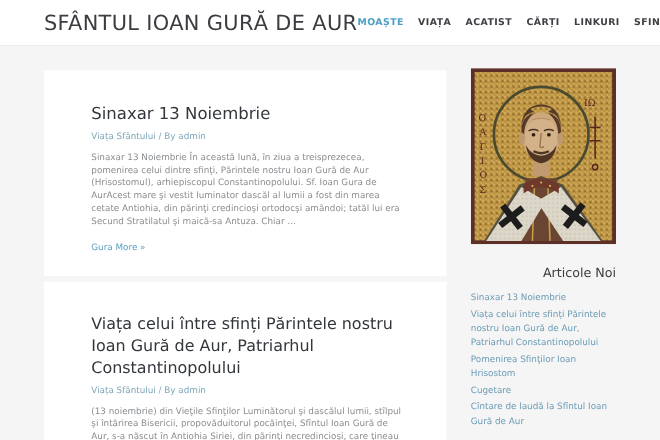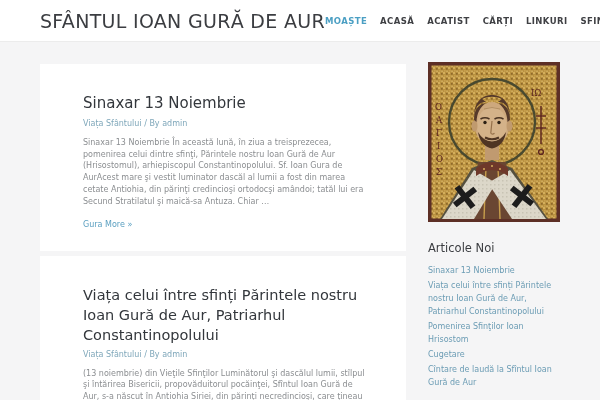--- a/index.html
+++ b/index.html
@@ -41,37 +41,37 @@
   .post-meta { font-size:8px; color:#7fa7ba; margin-bottom:9px; }
   .post-meta a { color:#7fa7ba; text-decoration:none; cursor:pointer; }
   .post-excerpt { font-size:8px; color:#8b8e91; line-height:1.48; }
   .read-more {
     display:inline-block; margin-top:12px; font-size:8px; color:#5a9fc0;
     text-decoration:none; cursor:pointer;
   }
   
   .mosaic-wrap { width:132px; height:160px; margin-top:-2px; line-height:0; }
   .widget-title {
-    font-size:11.5px; font-weight:400; color:#3b3d41; margin:19px 0 10px;
+    font-size:11.5px; font-weight:400; color:#3b3d41; margin:19px 0 10px;text-align:right;
   }
   .side-link {
     display:block; font-size:8px; color:#6b9cb4; line-height:1.62;
     margin-bottom:2px; text-decoration:none; cursor:pointer;
   }
 </style>
 </head>
 <body>
 
 <div class="viewport">
 
   <header class="site-header">
     <div class="site-title">SFÂNTUL IOAN GURĂ DE AUR</div>
     <nav class="main-nav">
       <a class="nav-item active">MOAȘTE</a>
-      <a class="nav-item">ACASĂ</a>
+      <a class="nav-item">VIAȚA</a>
       <a class="nav-item">ACATIST</a>
       <a class="nav-item">CĂRȚI</a>
       <a class="nav-item">LINKURI</a>
       <a class="nav-item">SFINTE MOAȘTE</a>
     </nav>
   </header>
 
   <div class="content">
 
     <main class="main-col">

